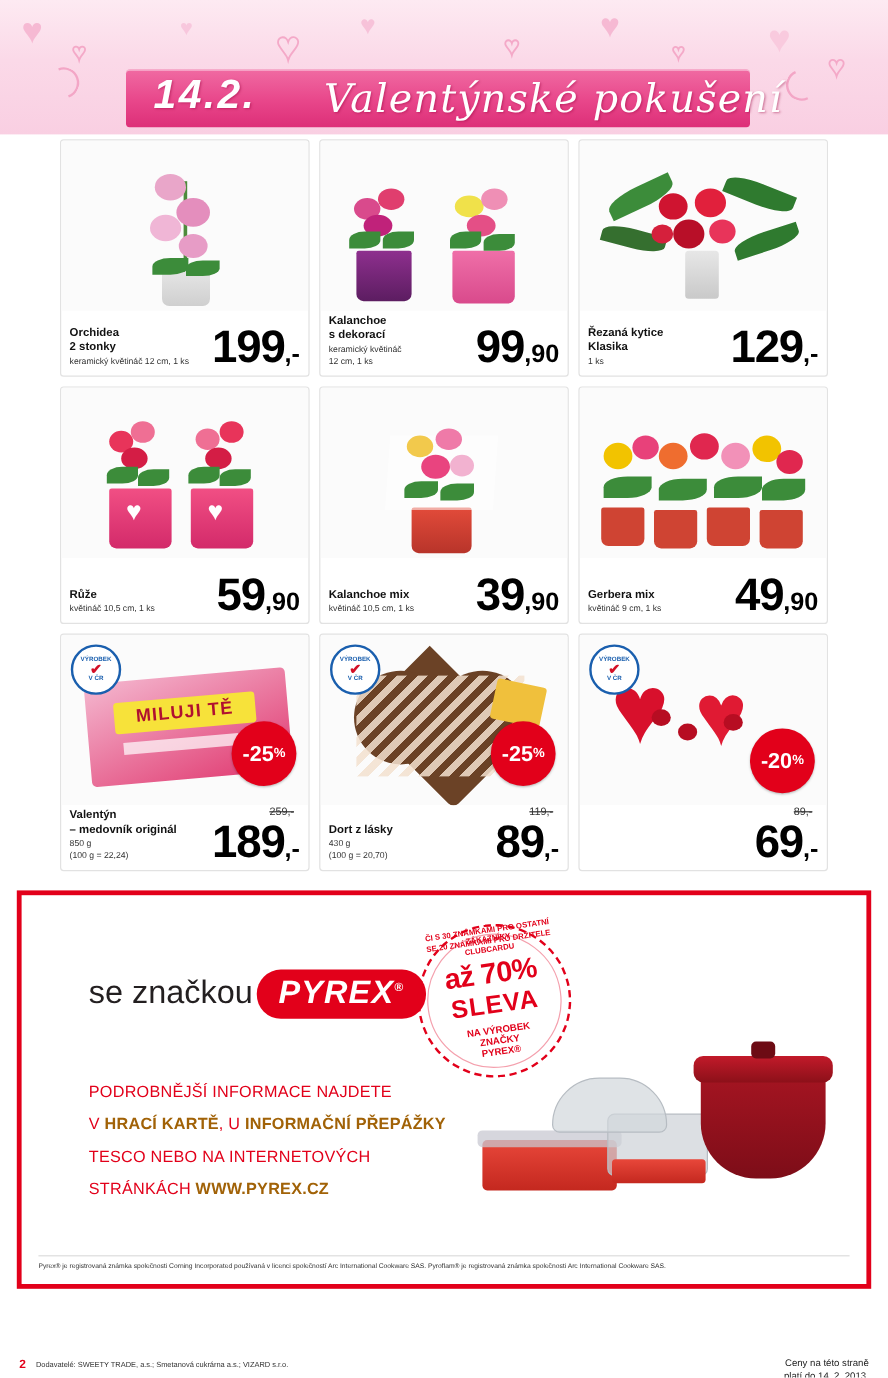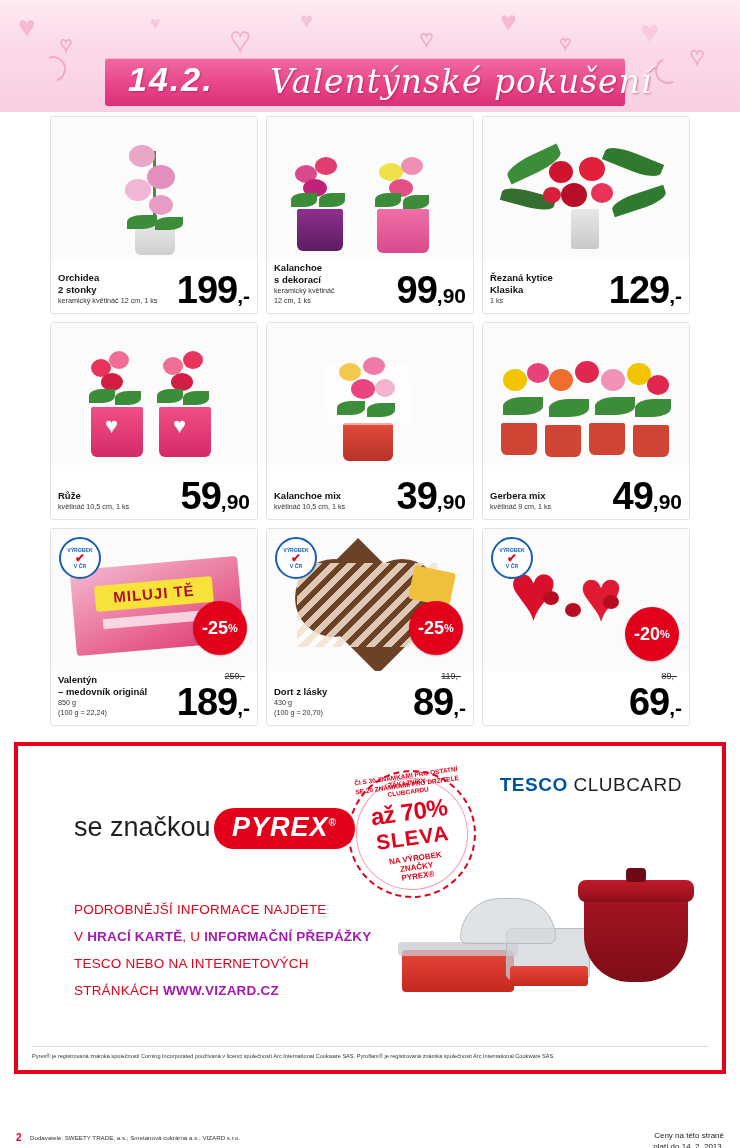--- a/index.html
+++ b/index.html
@@ -180,21 +180,21 @@
     letter-spacing: 1px;
   }
   .pyrex-logo sup { font-size: 10px; vertical-align: super; }
   .ad-lines {
     position: absolute; left: 56px; top: 150px;
     color: #e2001a;
     font-size: 13.5px;
     line-height: 27px;
     letter-spacing: .2px;
   }
-  .ad-lines b { color:#a21caf; }
+  .ad-lines b { color:#a16207; }
   .stamp {
     position: absolute; left: 330px; top: 24px;
     width: 128px; height: 128px;
     border-radius: 50%;
     border: 2px dashed #e2001a;
     color: #e2001a;
     text-align: center;
     transform: rotate(-8deg);
   }
   .stamp .big { font-size: 24px; font-weight: bold; margin-top: 26px; letter-spacing: -.5px;}
@@ -513,33 +513,29 @@
     <div class="ring"></div>
     <div class="stamp-arc" style="text-align:center;padding-top:9px;">SE 20 ZNÁMKAMI PRO DRŽITELE CLUBCARDU</div>
     <div class="big">až 70%</div>
     <div class="sleva">SLEVA</div>
     <div class="small">NA VÝROBEK</div>
     <div class="small" style="margin-top:0">ZNAČKY</div>
     <div class="small" style="margin-top:0">PYREX®</div>
     <div class="stamp-arc" style="text-align:center;position:absolute;bottom:7px;left:0;width:128px;">ČI S 30 ZNÁMKAMI PRO OSTATNÍ ZÁKAZNÍKY</div>
   </div>
 
-  <div class="clubcard">
-    <span class="tesco">TESCO</span>
-    <span class="club">CLUBCARD</span>
-  </div>
 
   <div class="ad-lines">
     <div>PODROBNĚJŠÍ INFORMACE NAJDETE</div>
     <div>
       <span>V </span><b>HRACÍ KARTĚ</b><span>, U </span><b>INFORMAČNÍ PŘEPÁŽKY</b>
     </div>
     <div>TESCO NEBO NA INTERNETOVÝCH</div>
     <div>
-      <span>STRÁNKÁCH </span><b>WWW.VIZARD.CZ</b>
+      <span>STRÁNKÁCH </span><b>WWW.PYREX.CZ</b>
     </div>
   </div>
 
   <div style="position:absolute;right:24px;bottom:46px;width:300px;height:170px;">
     <div style="position:absolute;left:4px;top:96px;width:112px;height:42px;background:linear-gradient(180deg,#e8473a,#c4281f);border-radius:4px;"></div>
     <div style="position:absolute;left:0px;top:88px;width:120px;height:14px;background:rgba(200,200,210,.75);border-radius:4px;"></div>
     <div style="position:absolute;left:108px;top:74px;width:84px;height:52px;background:rgba(205,210,215,.7);border-radius:6px;border:1px solid #b6bcc2;"></div>
     <div style="position:absolute;left:112px;top:112px;width:78px;height:20px;background:linear-gradient(180deg,#e8473a,#c4281f);border-radius:3px;"></div>
     <div style="position:absolute;left:62px;top:44px;width:96px;height:46px;background:rgba(210,215,220,.7);border-radius:48px 48px 8px 8px;border:1px solid #b6bcc2;"></div>
     <div style="position:absolute;left:186px;top:36px;width:104px;height:92px;background:linear-gradient(180deg,#a71522,#7d0d18);border-radius:10px 10px 46px 46px;"></div>

